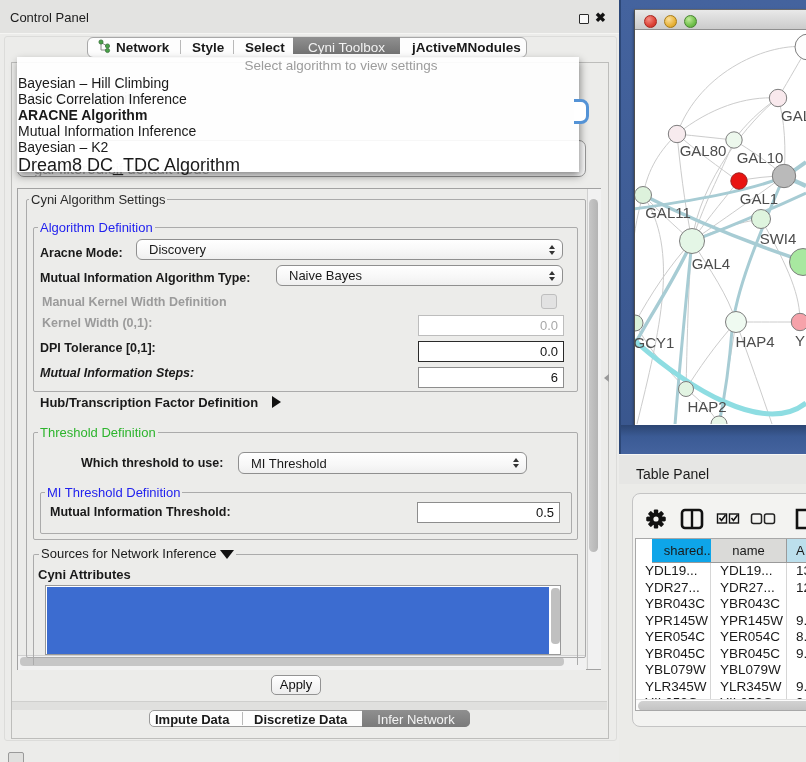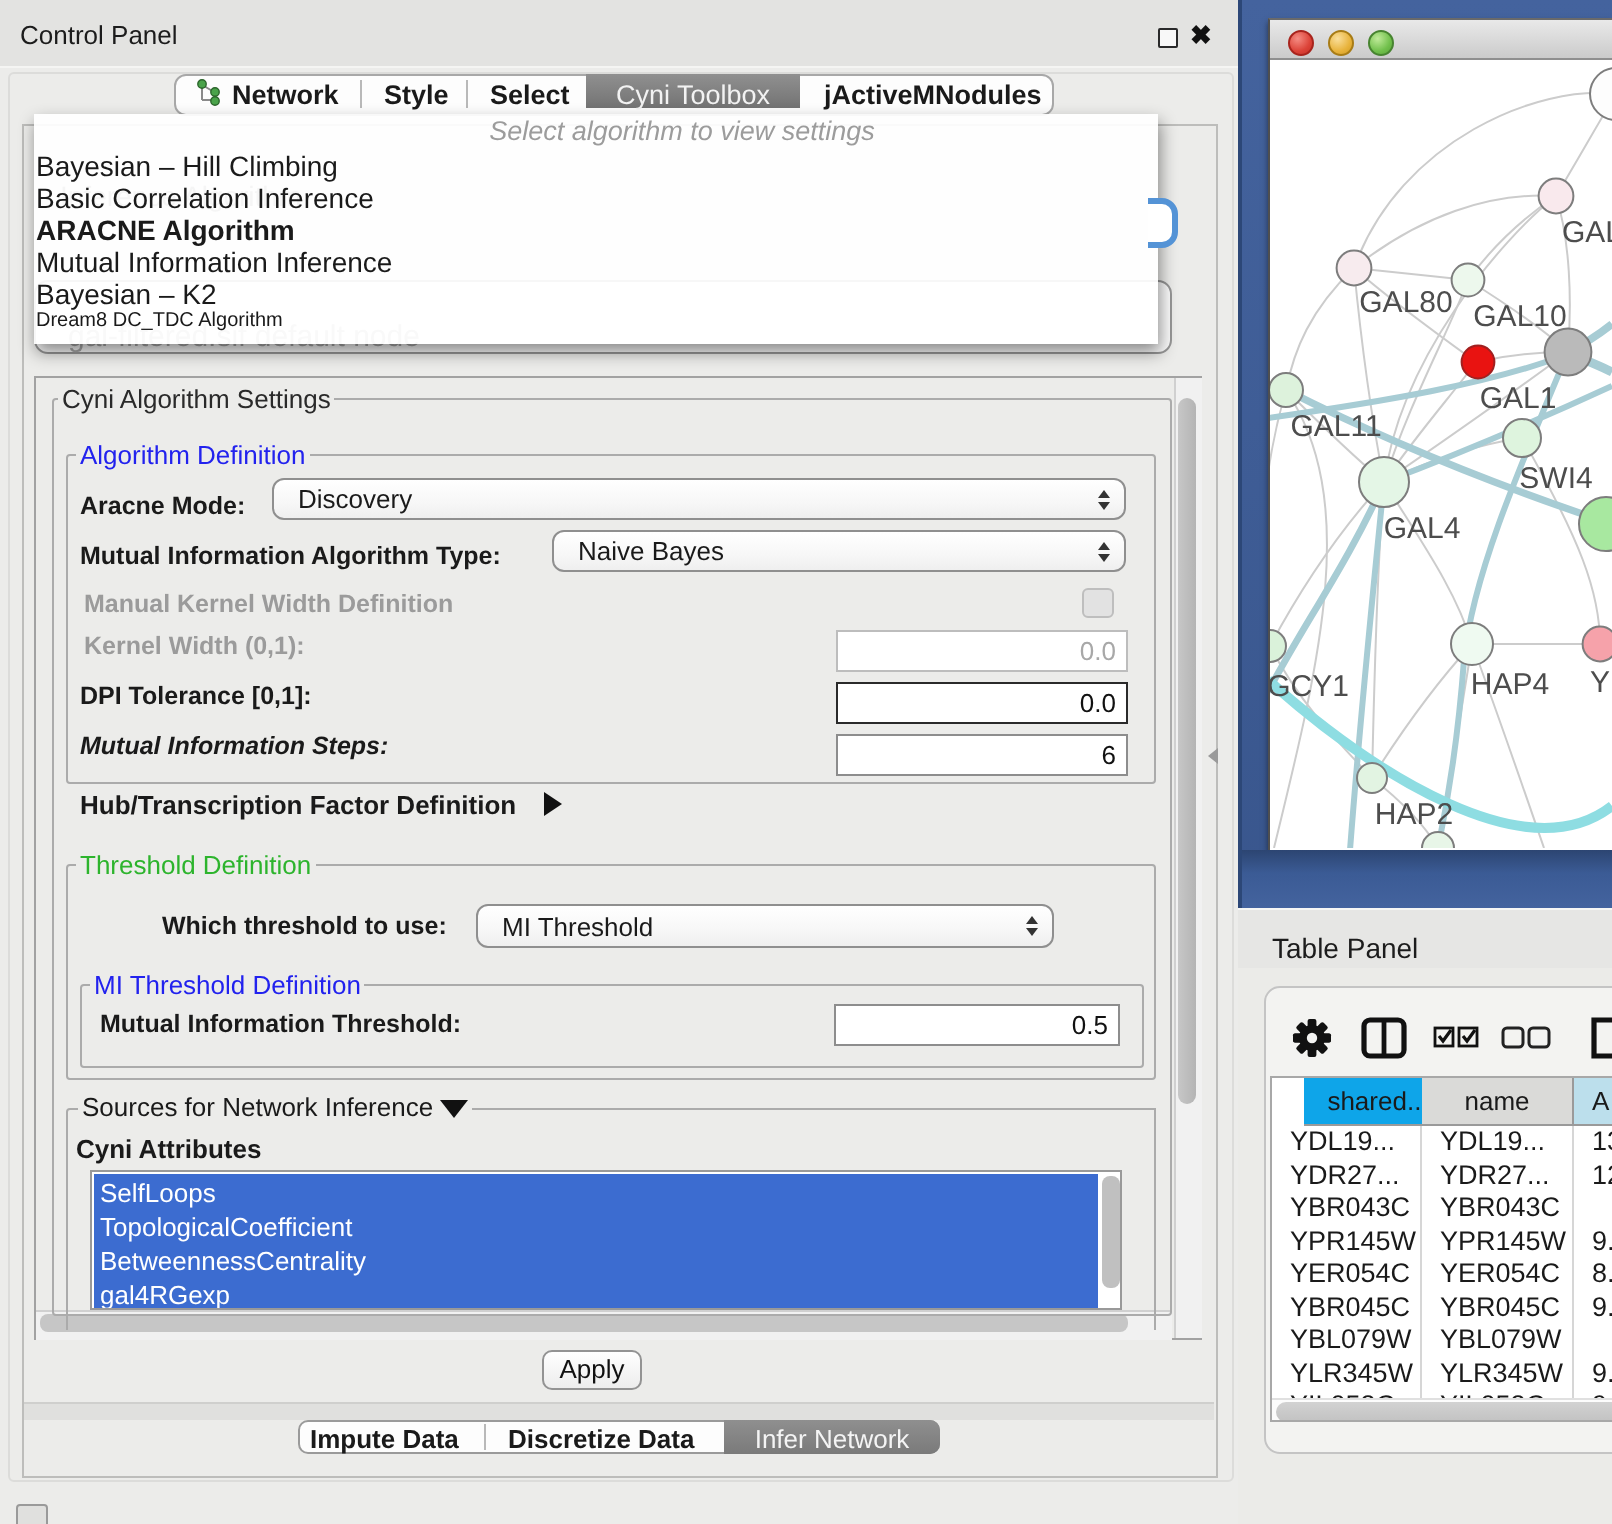--- a/index.html
+++ b/index.html
@@ -50,27 +50,27 @@
 <div class="abs" style="left:574px;top:95px;width:20px;height:34px;overflow:hidden;z-index:22;">
     <div style="position:absolute;left:-54px;top:4px;width:69px;height:25px;border:3px solid #5493d6;border-radius:8px;background:#fff;box-sizing:border-box;"></div>
   </div>
 
 <div class="abs" style="left:17px;top:140px;width:569px;height:37px;background:#fbfbfb;border:1px solid #979797;border-radius:7px;box-sizing:border-box;"></div>
 
 <div class="abs" style="left:30px;top:90px;font-size:14px;z-index:2;color:#7f7f7f;">Inference Algorithm</div>
 <div class="abs" style="left:34px;top:160px;font-size:15px;z-index:2;color:#ababab;">gal-filtered.sif default node</div>
 
 <div class="abs" style="left:17px;top:57px;width:562px;height:115px;background:rgba(255,255,255,0.92);box-shadow:1px 4px 8px rgba(0,0,0,0.45);z-index:20;"></div>
-<div class="abs" style="left:17px;top:58px;width:648px;text-align:center;color:#9c9c9c;font-size:13.5px;z-index:21;font-style:italic;">Select algorithm to view settings</div>
+<div class="abs" style="left:17px;top:58px;width:648px;text-align:center;color:#9c9c9c;font-size:13.5px;z-index:21;">Select algorithm to view settings</div>
 <div class="abs" style="left:18px;top:74.5px;font-size:14px;z-index:21;">Bayesian – Hill Climbing</div>
 <div class="abs" style="left:18px;top:90.5px;font-size:14px;z-index:21;">Basic Correlation Inference</div>
 <div class="abs b" style="left:18px;top:106.5px;font-size:14px;z-index:21;">ARACNE Algorithm</div>
 <div class="abs" style="left:18px;top:122.5px;font-size:14px;z-index:21;">Mutual Information Inference</div>
 <div class="abs" style="left:18px;top:138.5px;font-size:14px;z-index:21;">Bayesian – K2</div>
-<div class="abs" style="left:18px;top:154.5px;font-size:10px;z-index:21;">Dream8 DC_TDC Algorithm</div>
+<div class="abs" style="left:18px;top:154.5px;font-size:18px;z-index:21;">Dream8 DC_TDC Algorithm</div>
 
 <div class="abs" style="left:17px;top:188px;width:584px;height:482px;border:1px solid #a2a2a2;box-sizing:border-box;"></div>
 
 <div class="abs" style="left:587px;top:189px;width:13px;height:480px;background:#f1f1f1;border-left:1px solid #d0d0d0;"></div>
 <div class="abs" style="left:589px;top:199px;width:9px;height:353px;background:linear-gradient(90deg,#c7c7c7,#b4b4b4);border-radius:5px;"></div>
 
 <div class="abs" style="left:18px;top:655px;width:568px;height:14px;background:#f1f1f1;border-top:1px solid #d0d0d0;"></div>
 <div class="abs" style="left:20px;top:657px;width:544px;height:9px;background:#c6c6c6;border-radius:4px;"></div>
 
 <div class="abs" style="left:26px;top:199px;width:558px;height:457px;border:1px solid #ababab;border-radius:2px;"></div>
@@ -110,21 +110,20 @@
 <div class="gt" style="left:45px;top:486px;font-size:13px;color:#2222ee;">MI Threshold Definition</div>
 <div class="abs b" style="left:50px;top:505px;font-size:12.5px;">Mutual Information Threshold:</div>
 <div class="field" style="left:417px;top:502px;width:143px;height:21px;border:1px solid #8d8d8d;color:#111;">0.5</div>
 
 <div class="abs" style="left:33px;top:554px;width:543px;height:110px;border:1px solid #ababab;border-top-left-radius:2px;border-bottom:none;"></div>
 <div class="gt" style="left:39px;top:547px;font-size:13px;color:#1a1a1a;">Sources for Network Inference <span style="display:inline-block;width:0;height:0;border-left:7px solid transparent;border-right:7px solid transparent;border-top:9px solid #111;vertical-align:-1px;"></span></div>
 <div class="abs b" style="left:38px;top:567px;font-size:13px;">Cyni Attributes</div>
 
 <div class="abs" style="left:45px;top:585px;width:516px;height:70px;background:#fff;border:1px solid #999;box-sizing:border-box;overflow:hidden;">
   <div style="position:absolute;left:1px;top:1px;width:502px;height:68px;background:#3c6cd0;"></div>
-  <div style="position:absolute;left:4px;top:2px;color:#fff;font-size:13px;line-height:17px;">SelfLoops<br>TopologicalCoefficient<br>BetweennessCentrality<br>gal4RGexp</div>
   <div style="position:absolute;left:505px;top:2px;width:9px;height:56px;background:#c0c0c0;border-radius:4px;"></div>
 </div>
 
 <div class="abs" style="left:271px;top:675px;width:50px;height:20px;background:linear-gradient(#ffffff,#ededed);border:1px solid #939393;border-radius:5px;box-sizing:border-box;text-align:center;line-height:18px;font-size:13px;color:#111;">Apply</div>
 
 <div class="abs" style="left:12px;top:701px;width:595px;height:8px;background:#e0e0de;border-top:1px solid #cfcfcd;"></div>
 
 <div class="abs" style="left:604px;top:374px;width:0;height:0;border-top:4px solid transparent;border-bottom:4px solid transparent;border-right:5px solid #9a9a9a;"></div>
 
 <div class="abs" style="left:149px;top:710px;width:321px;height:17px;background:#fdfdfd;border:1px solid #9a9a9a;border-radius:5px;box-sizing:border-box;"></div>

